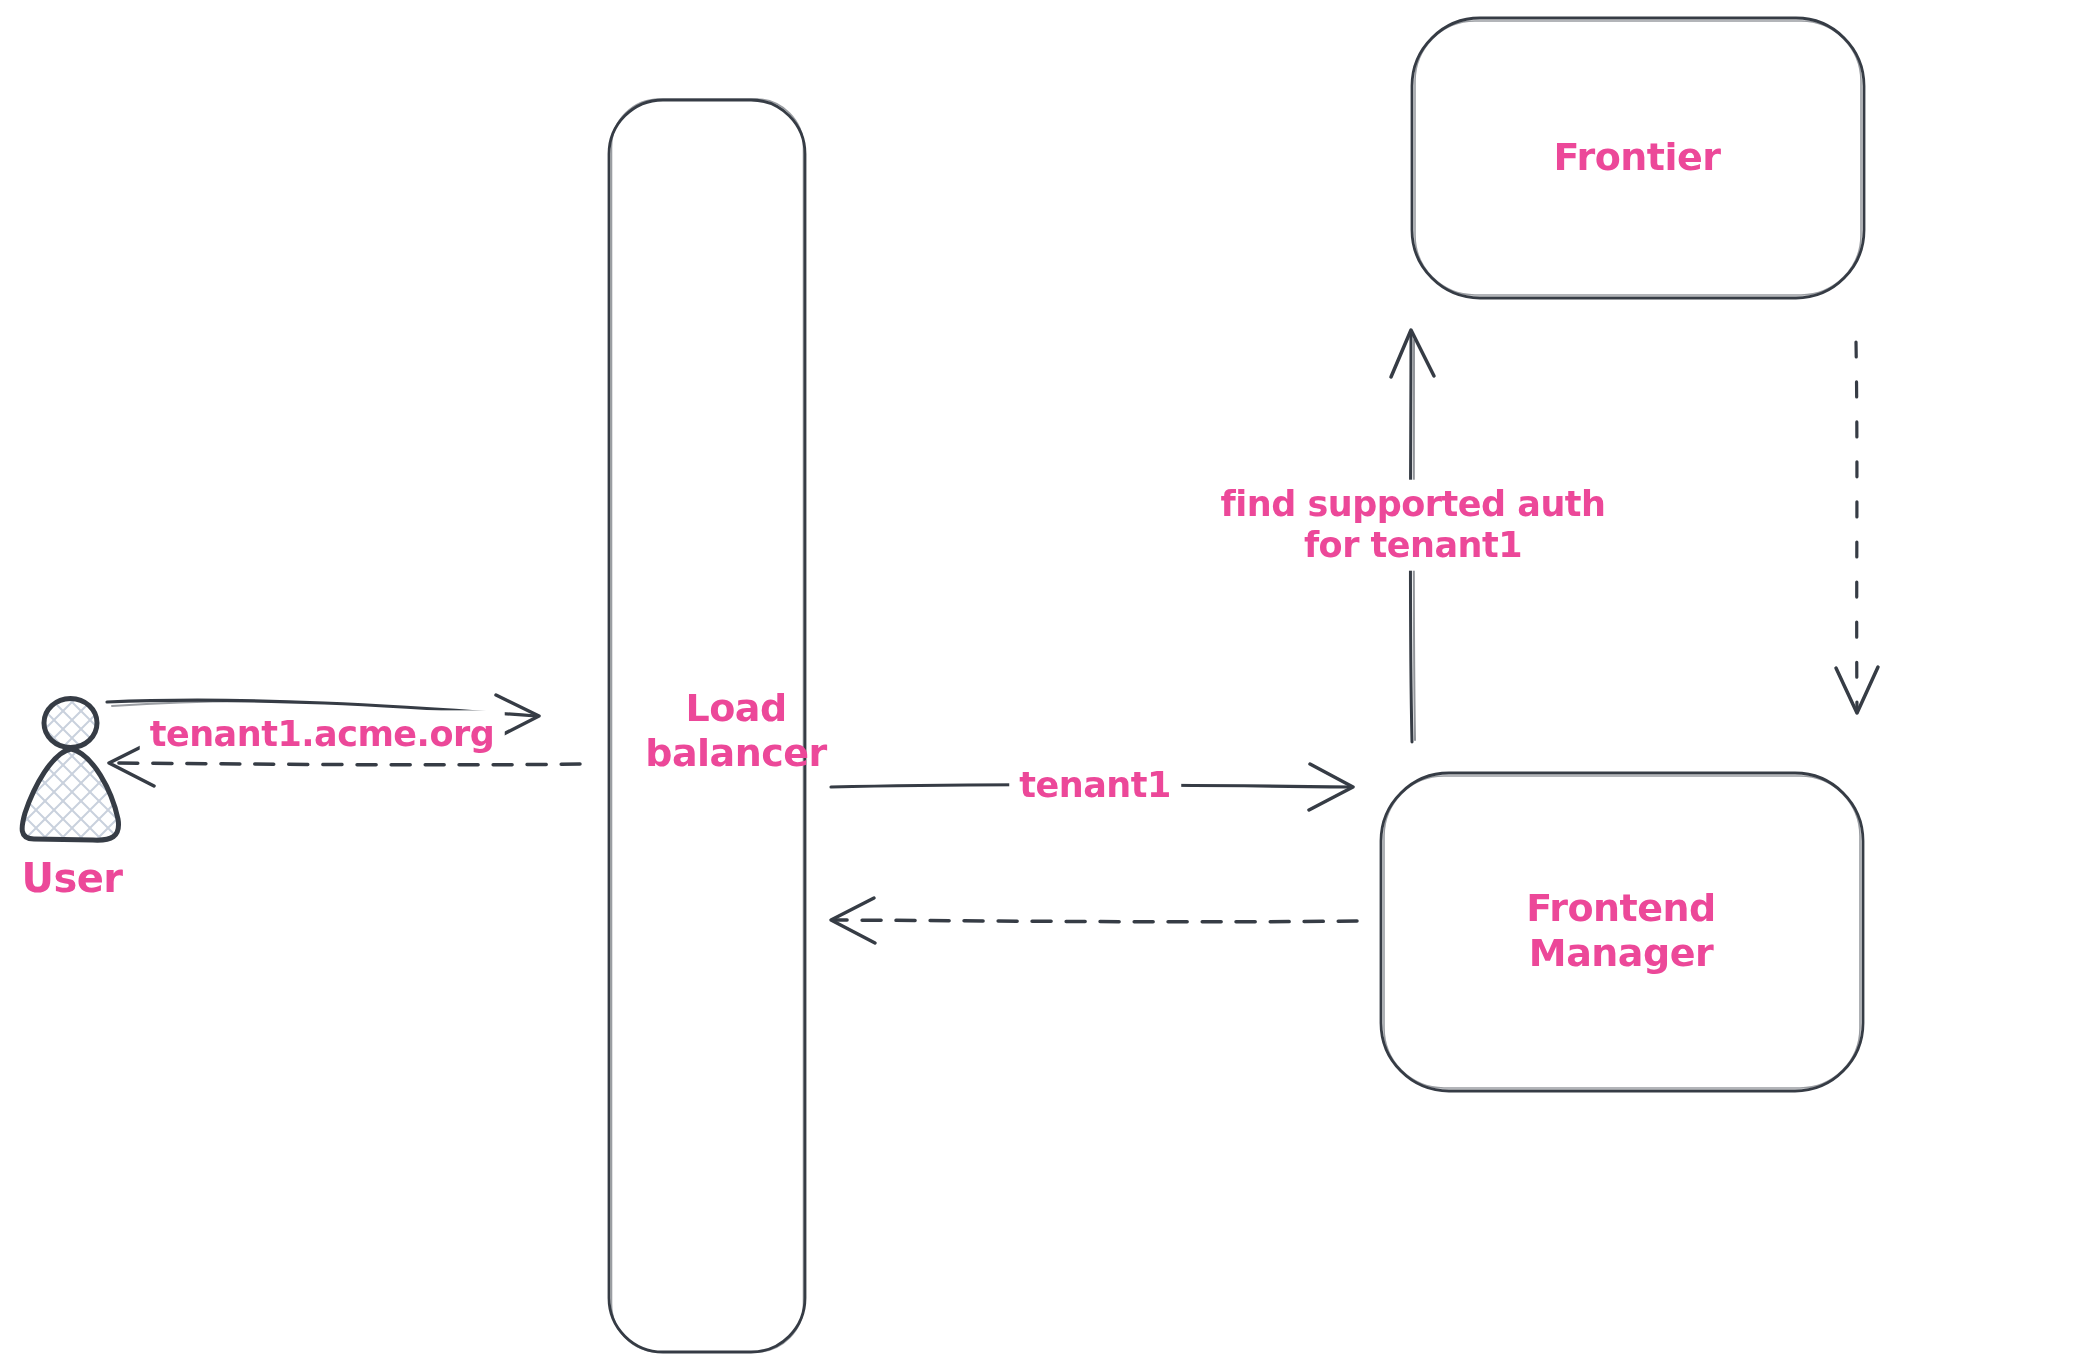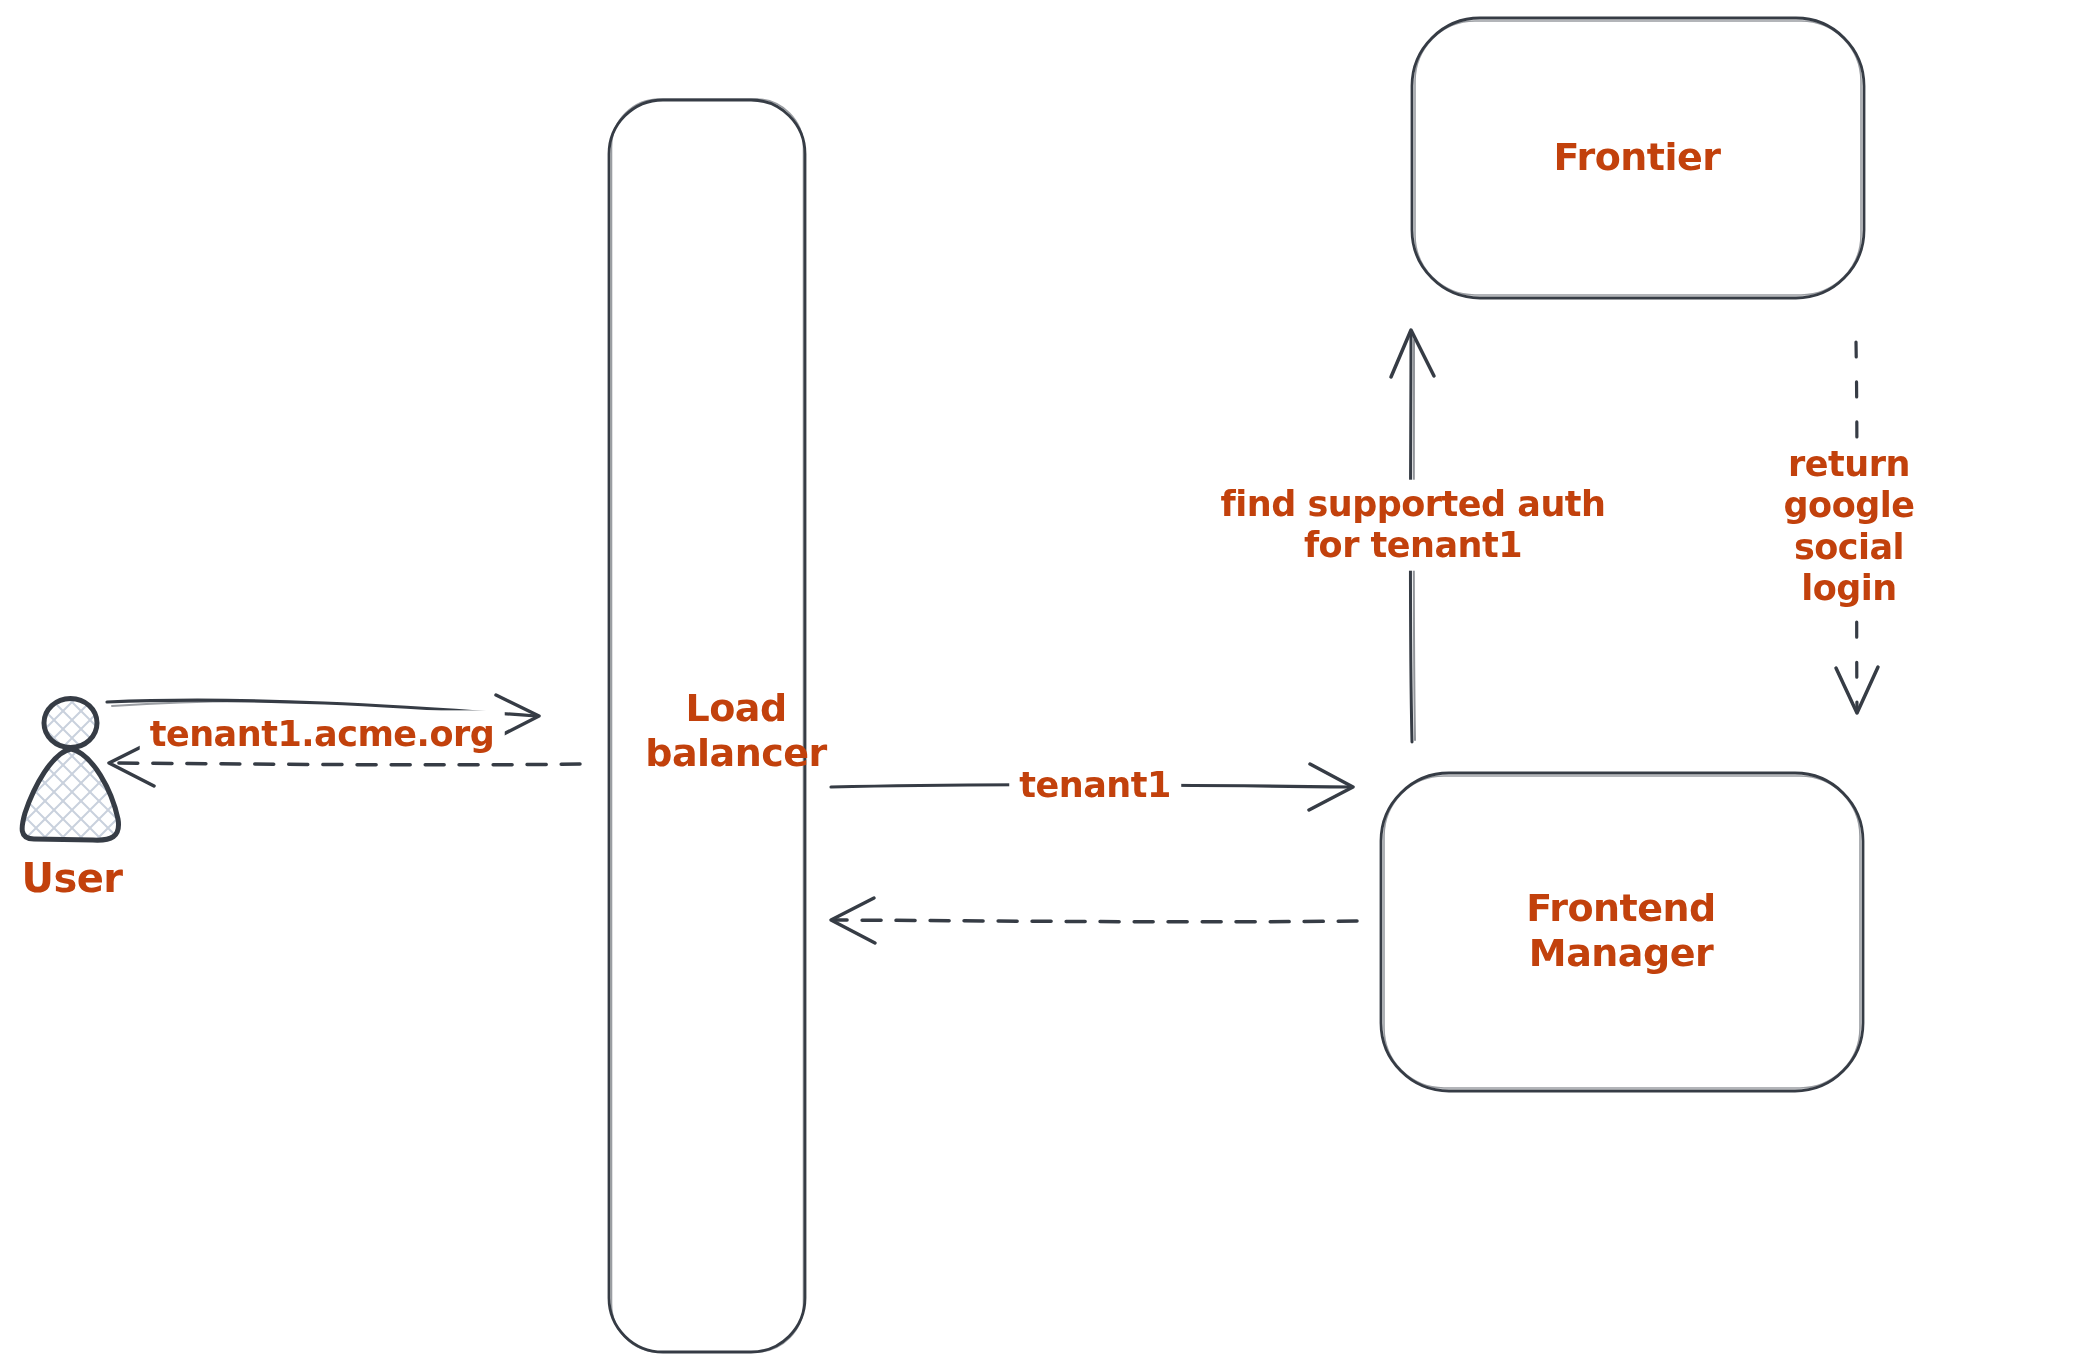--- a/index.html
+++ b/index.html
@@ -13,21 +13,21 @@
   }
   .canvas svg{position:absolute;left:0;top:0;}
   .lbl{
     position:absolute;
     transform:translate(-50%,-50%);
     white-space:pre-line;
     text-align:center;
     font-weight:bold;
     letter-spacing:-0.5px;
     line-height:1.18;
-    color:#c2410c;
+    color:#ec4899;
   }
   .node-lbl{font-size:38px;}
   .user-lbl{font-size:40px;text-align:right;}
   .edge-lbl{
     font-size:35px;
     background:#ffffff;
     padding:4px 10px;
   }
 </style>
 </head>
@@ -112,16 +112,14 @@
   <div class="lbl user-lbl" style="left:72px;top:879px;">User</div>
 
   <div class="lbl edge-lbl" style="left:322px;top:735px;">tenant1.acme.org</div>
 
   <div class="lbl edge-lbl" style="left:1095px;top:786px;">tenant1</div>
 
 
   <div class="lbl edge-lbl" style="left:1413px;top:525px;">find supported auth
 for tenant1</div>
 
-  <div class="lbl edge-lbl" style="left:1849px;top:527px;">return google social
-login</div>
 
 </div>
 
 </body></html>

